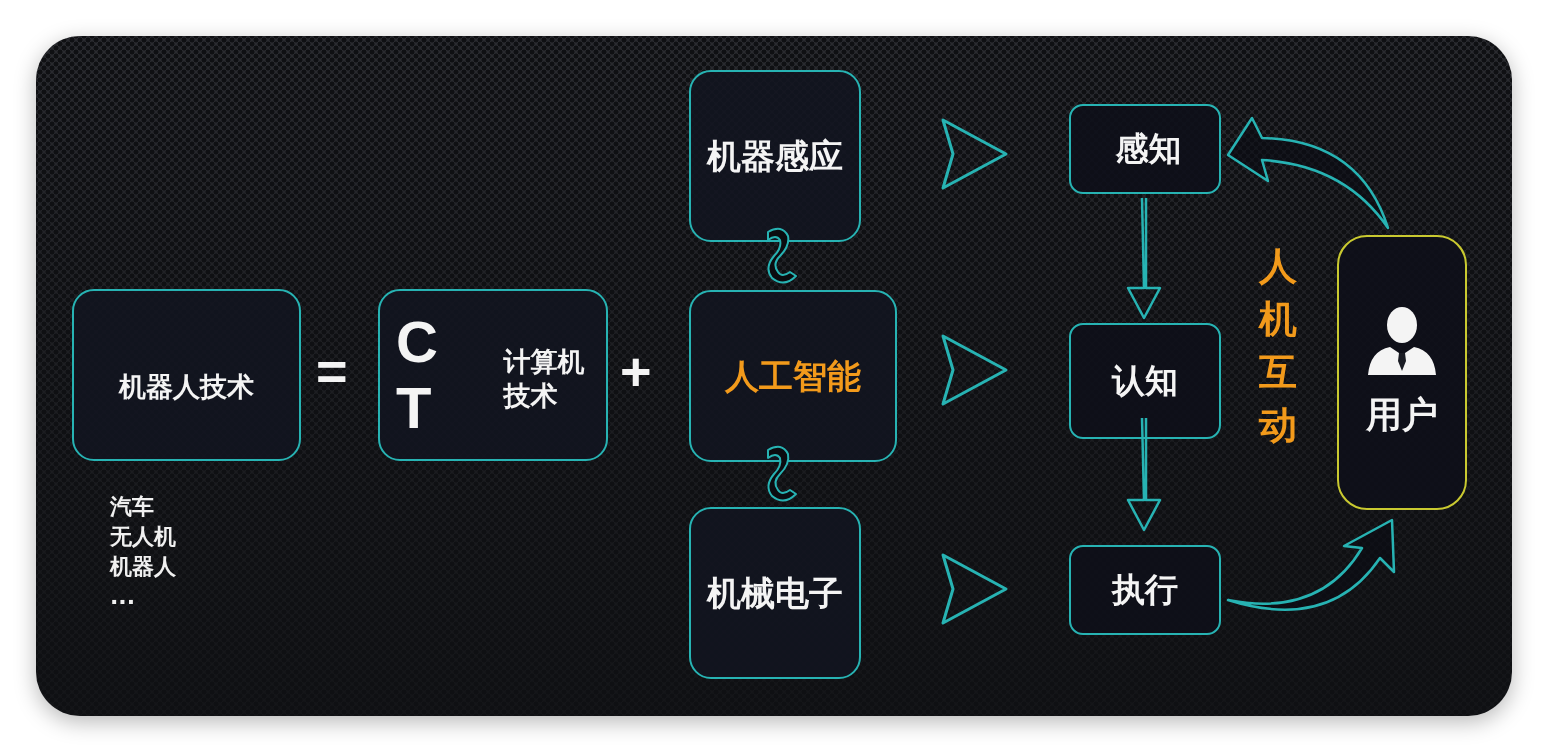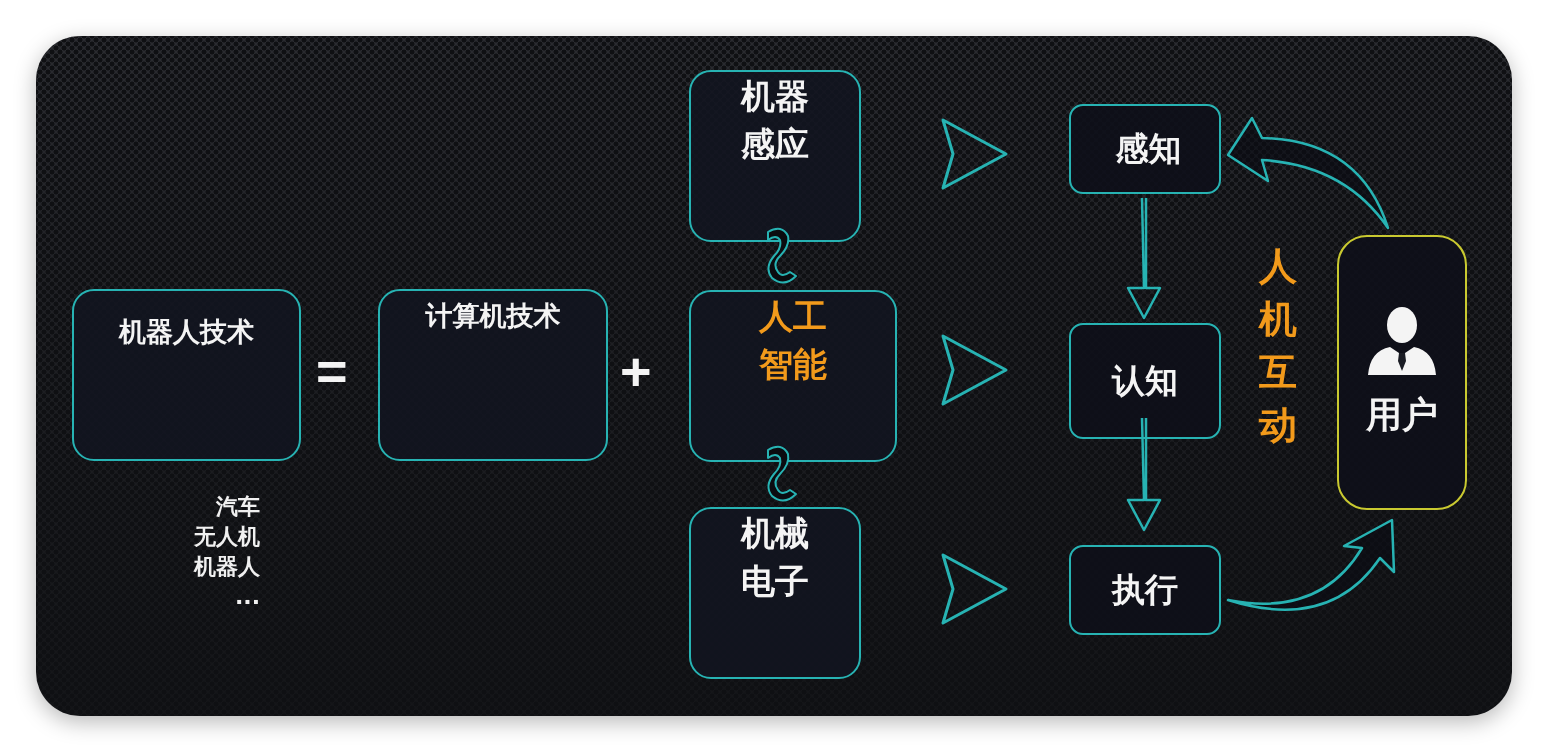--- a/index.html
+++ b/index.html
@@ -16,47 +16,48 @@
       radial-gradient(circle at 50% 50%, #0f1013 0 2.2px, transparent 2.8px),
       linear-gradient(180deg, #2a2b30 0%, #1e1f23 45%, #141518 100%);
     background-size:8px 8px, 8px 8px, 100% 100%;
     background-position:0 0, 4px 4px, 0 0;
     box-shadow:0 6px 22px rgba(0,0,0,0.28);
   }
   .box {
     position:absolute; box-sizing:border-box;
     border:2.5px solid #27b3b3; border-radius:22px;
     background:rgba(18,20,32,0.88);
-    display:flex; flex-direction:column; align-items:center; 
+    display:flex; align-items:center; justify-content:center;
     color:#f4f4f4; font-weight:bold;
   }
   .big { font-size:58px; letter-spacing:16px; margin-left:16px; line-height:66px; font-family:"Liberation Sans", sans-serif; }
   .sub { font-size:27px; line-height:34px; }
   .two { font-size:34px; line-height:48px; text-align:center; }
   .orange { color:#f29a1b; }
   .op { position:absolute; color:#f4f4f4; font-weight:bold; font-family:"Liberation Sans", sans-serif; }
-  .examples { position:absolute; left:110px; top:492px; width:150px; text-align:right; color:#f0f0f0; font-weight:bold; font-size:22px; line-height:30px; }
+  .examples { position:absolute; left:110px; top:492px; width:150px; text-align:left; color:#f0f0f0; font-weight:bold; font-size:22px; line-height:30px; }
   .examples div { height:30px; }
   .step { position:absolute; box-sizing:border-box; border:2.5px solid #27b3b3; border-radius:14px; background:rgba(14,16,26,0.9); color:#f4f4f4; font-weight:bold; font-size:33px; display:flex; align-items:center; justify-content:center; }
   .user { position:absolute; box-sizing:border-box; border:2.5px solid #c9c930; border-radius:30px; background:rgba(14,16,26,0.9); display:flex; flex-direction:column; align-items:center; justify-content:center; color:#f4f4f4; font-weight:bold; font-size:36px; }
   .vert { position:absolute; left:1250px; top:240px; width:56px; text-align:center; color:#f29a1b; font-weight:bold; font-size:38px; line-height:53px; }
   svg.overlay { position:absolute; left:0; top:0; }
 </style>
 </head>
 <body>
 
 <div class="card"></div>
 
 <div class="box" style="left:72px;top:289px;width:229px;height:172px;">
   <div class="sub" style="margin-top:24px;">机器人技术</div>
 </div>
 
 <div class="op" style="left:316px;top:340px;font-size:54px;">=</div>
 
 <div class="box" style="left:378px;top:289px;width:230px;height:172px;">
+  <div class="big">C T</div>
   <div class="sub" style="margin-top:8px;">计算机技术</div>
 </div>
 
 <div class="op" style="left:620px;top:340px;font-size:54px;">+</div>
 
 <div class="examples">
   <div>汽车</div>
   <div>无人机</div>
   <div>机器人</div>
   <div>...</div>

